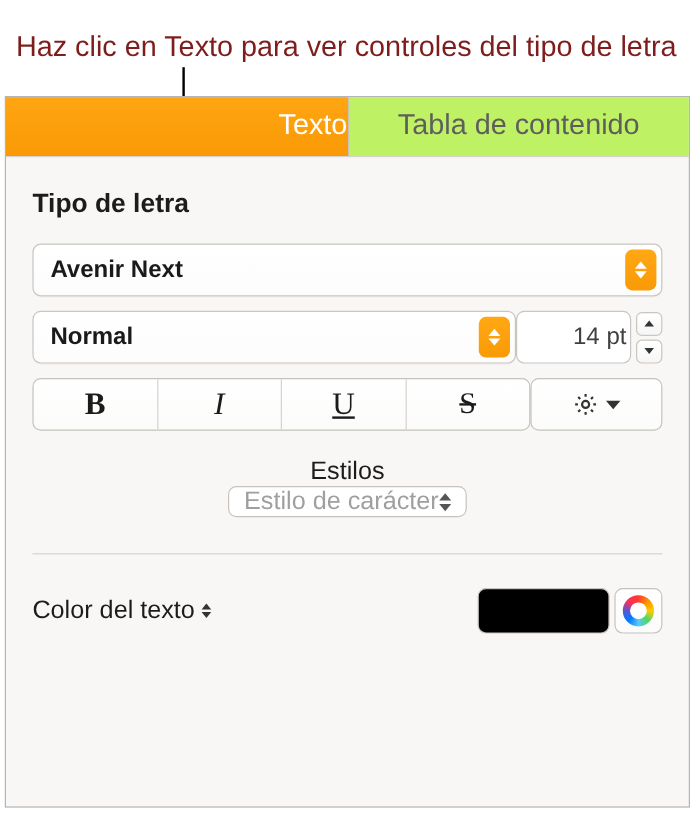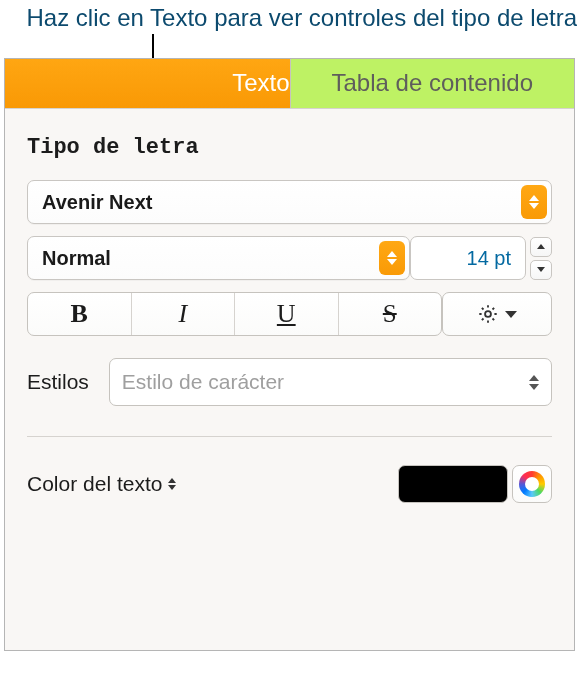--- a/index.html
+++ b/index.html
@@ -4,25 +4,25 @@
   <style>
     * { box-sizing: border-box; margin: 0; padding: 0; }
     body {
       font-family: -apple-system, BlinkMacSystemFont, "Helvetica Neue", Arial, sans-serif;
       background: #fff;
       width: 577px;
       height: 694px;
       position: relative;
     }
     .callout {
-      text-align: right;
+      text-align: center;
       font-size: 24px;
-      color: #0c4a6e;
+      color: #7f1d1d;
       line-height: 1.35;
-      padding-top: 2px;
+      padding-top: 24px;
     }
     .callout-line {
       width: 2px;
       height: 24px;
       background: #000;
       margin-left: 152px;
     }
     .panel {
       border: 1px solid #b5b5b5;
       margin-left: 4px;
@@ -54,21 +54,20 @@
       color: #5f5e5c;
     }
     .content {
       padding: 26px 22px 0 22px;
     }
     .section-header {
       font-size: 22px;
       font-weight: 600;
       color: #1c1c1c;
       margin-bottom: 20px;
-      font-family: Liberation Mono, monospace;
     }
     .popup {
       display: flex;
       align-items: center;
       background: linear-gradient(to bottom,#ffffff,#fcfcfc);
       border: 1px solid #c9c6c2;
       border-radius: 7px;
       height: 44px;
       padding: 0 4px 0 14px;
       box-shadow: 0 1px 0 rgba(0,0,0,0.03);
@@ -102,27 +101,27 @@
     .size-field {
       display: flex;
       align-items: center;
       gap: 4px;
     }
     .size-input {
       background: #fff;
       border: 1px solid #c9c6c2;
       border-radius: 7px;
       height: 44px;
-      width: 116px;
+      width: 96px;
       display: flex;
       align-items: center;
       justify-content: flex-end;
-      padding-right: 14px;
+      padding-right: 3px;
       font-size: 20px;
-      color: #0369a1;
+      color: #404040;
     }
     .stepper {
       display: flex;
       flex-direction: column;
       gap: 3px;
     }
     .stepper-btn {
       width: 22px;
       height: 20px;
       border: 1px solid #c9c6c2;
@@ -169,21 +168,21 @@
       cursor: pointer;
     }
     .gear-icon {
       width: 22px; height: 22px;
     }
     .chev { width:0;height:0;border-left:6px solid transparent;border-right:6px solid transparent;border-top:7px solid #333; }
     .styles-row {
       display:flex;
       align-items:center;
       margin-top:22px;
-      gap:20px;
+      flex-direction:column;
     }
     .styles-label {
       font-size:21px;
       color:#1c1c1c;
     }
     .styles-popup {
       flex:1;
       height:48px;
       border:1px solid #c6c3be;
       border-radius:7px;

